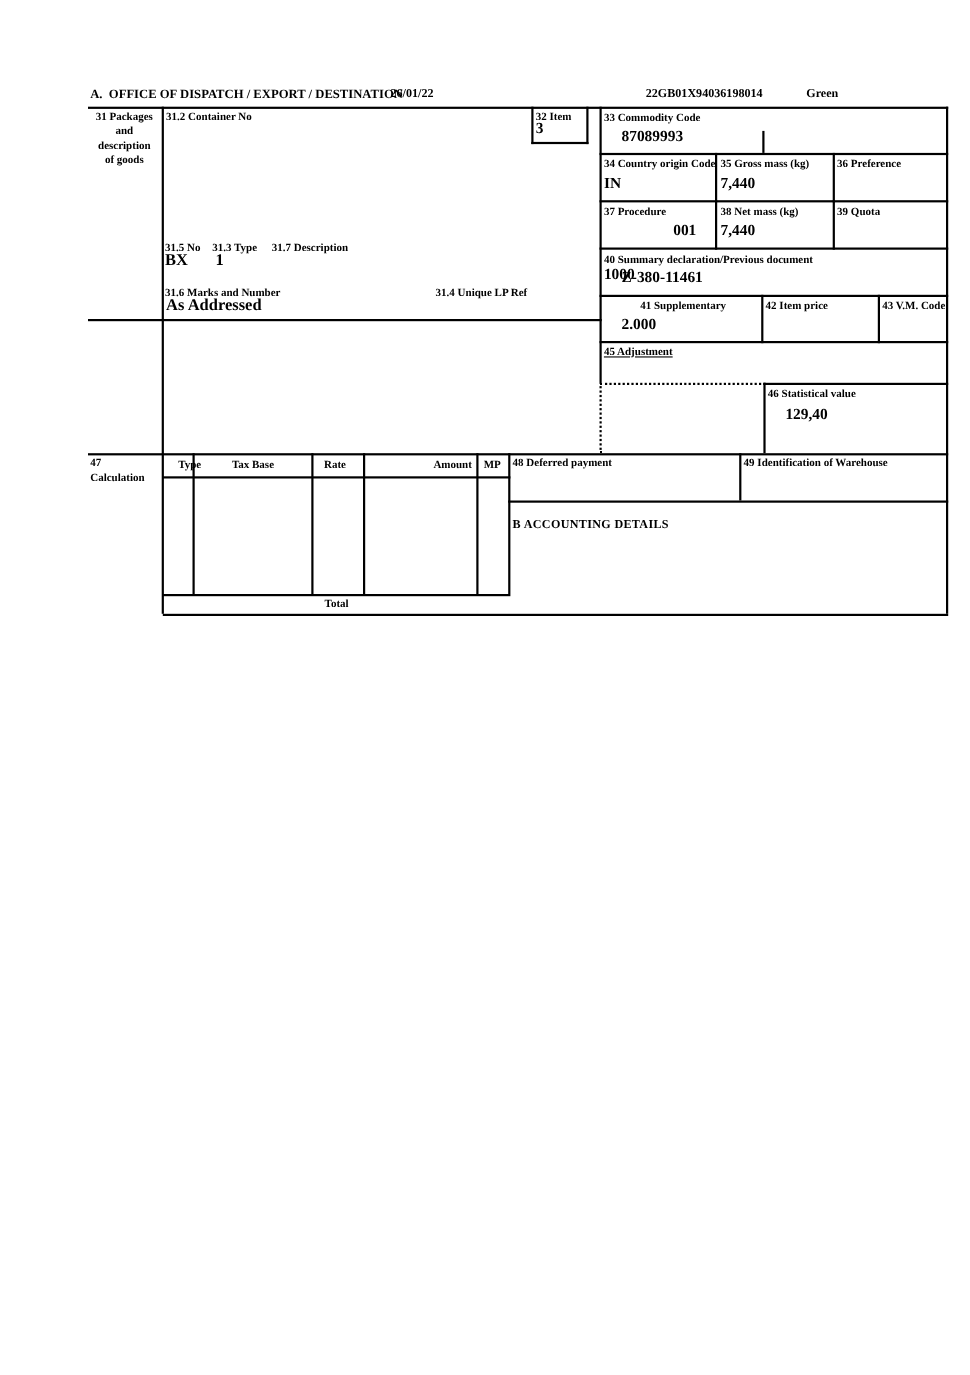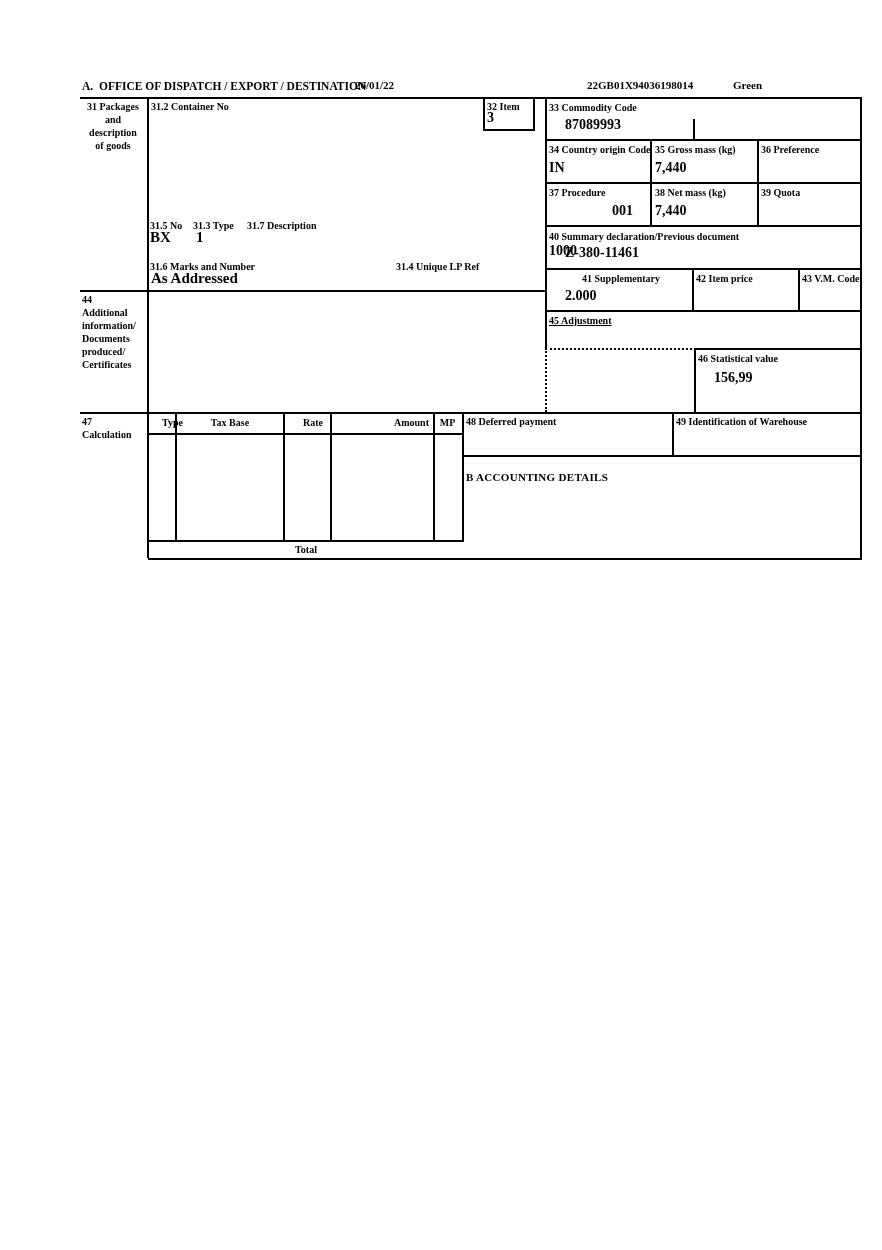--- a/index.html
+++ b/index.html
@@ -111,38 +111,32 @@
     <span class="val-lg" style="left:71px;top:173px;">As Addressed</span>
     <span class="val-lg" style="left:316px;top:173px;"></span>
 
     <span class="lbl" style="left:469px;top:175px;margin-left:33px;">41 Supplementary</span>
     <span class="val" style="left:485px;top:191px;">2.000</span>
     <span class="lbl" style="left:616px;top:175px;">42 Item price</span>
     <span class="val" style="left:616px;top:191px;"></span>
     <span class="lbl" style="left:722px;top:175px;">43 V.M. Code</span>
     <span class="val" style="left:722px;top:191px;"></span>
 
-    <span class="lbl" style="left:2px;top:196px;width:62px;">44
-Additional
-information/
-Documents
-produced/
-Certificates</span>
 
     <span class="lbl" style="left:469px;top:217px;text-decoration:underline;">45 Adjustment</span>
     <span class="val" style="left:485px;top:232px;"></span>
 
     <span class="lbl" style="left:618px;top:255px;">46 Statistical value</span>
-    <span class="val" style="left:634px;top:273px;">156,99</span>
+    <span class="val" style="left:634px;top:273px;">129,40</span>
 
     <span class="lbl" style="left:2px;top:318px;width:62px;">47
 Calculation</span>
     <span class="th" style="left:68px;top:320px;width:49px;text-align:center;">Type</span>
     <span class="th" style="left:97px;top:320px;width:106px;text-align:center;">Tax Base</span>
-    <span class="th" style="left:203px;top:320px;width:43px;text-align:left;padding-left:20px;">Rate</span>
+    <span class="th" style="left:203px;top:320px;width:43px;text-align:center;">Rate</span>
     <span class="th" style="left:252px;top:320px;width:97px;text-align:right;">Amount</span>
     <span class="th" style="left:353px;top:320px;width:29px;text-align:center;">MP</span>
     <span class="th" style="left:68px;top:447px;width:316px;text-align:center;">Total</span>
 
     <span class="lbl" style="left:386px;top:318px;">48 Deferred payment</span>
     <span class="val" style="left:386px;top:334px;"></span>
     <span class="lbl" style="left:596px;top:318px;">49 Identification of Warehouse</span>
     <span class="val" style="left:596px;top:334px;"></span>
 
     <span class="secb" style="left:386px;top:361px;margin-top:13px;">B ACCOUNTING DETAILS</span>

